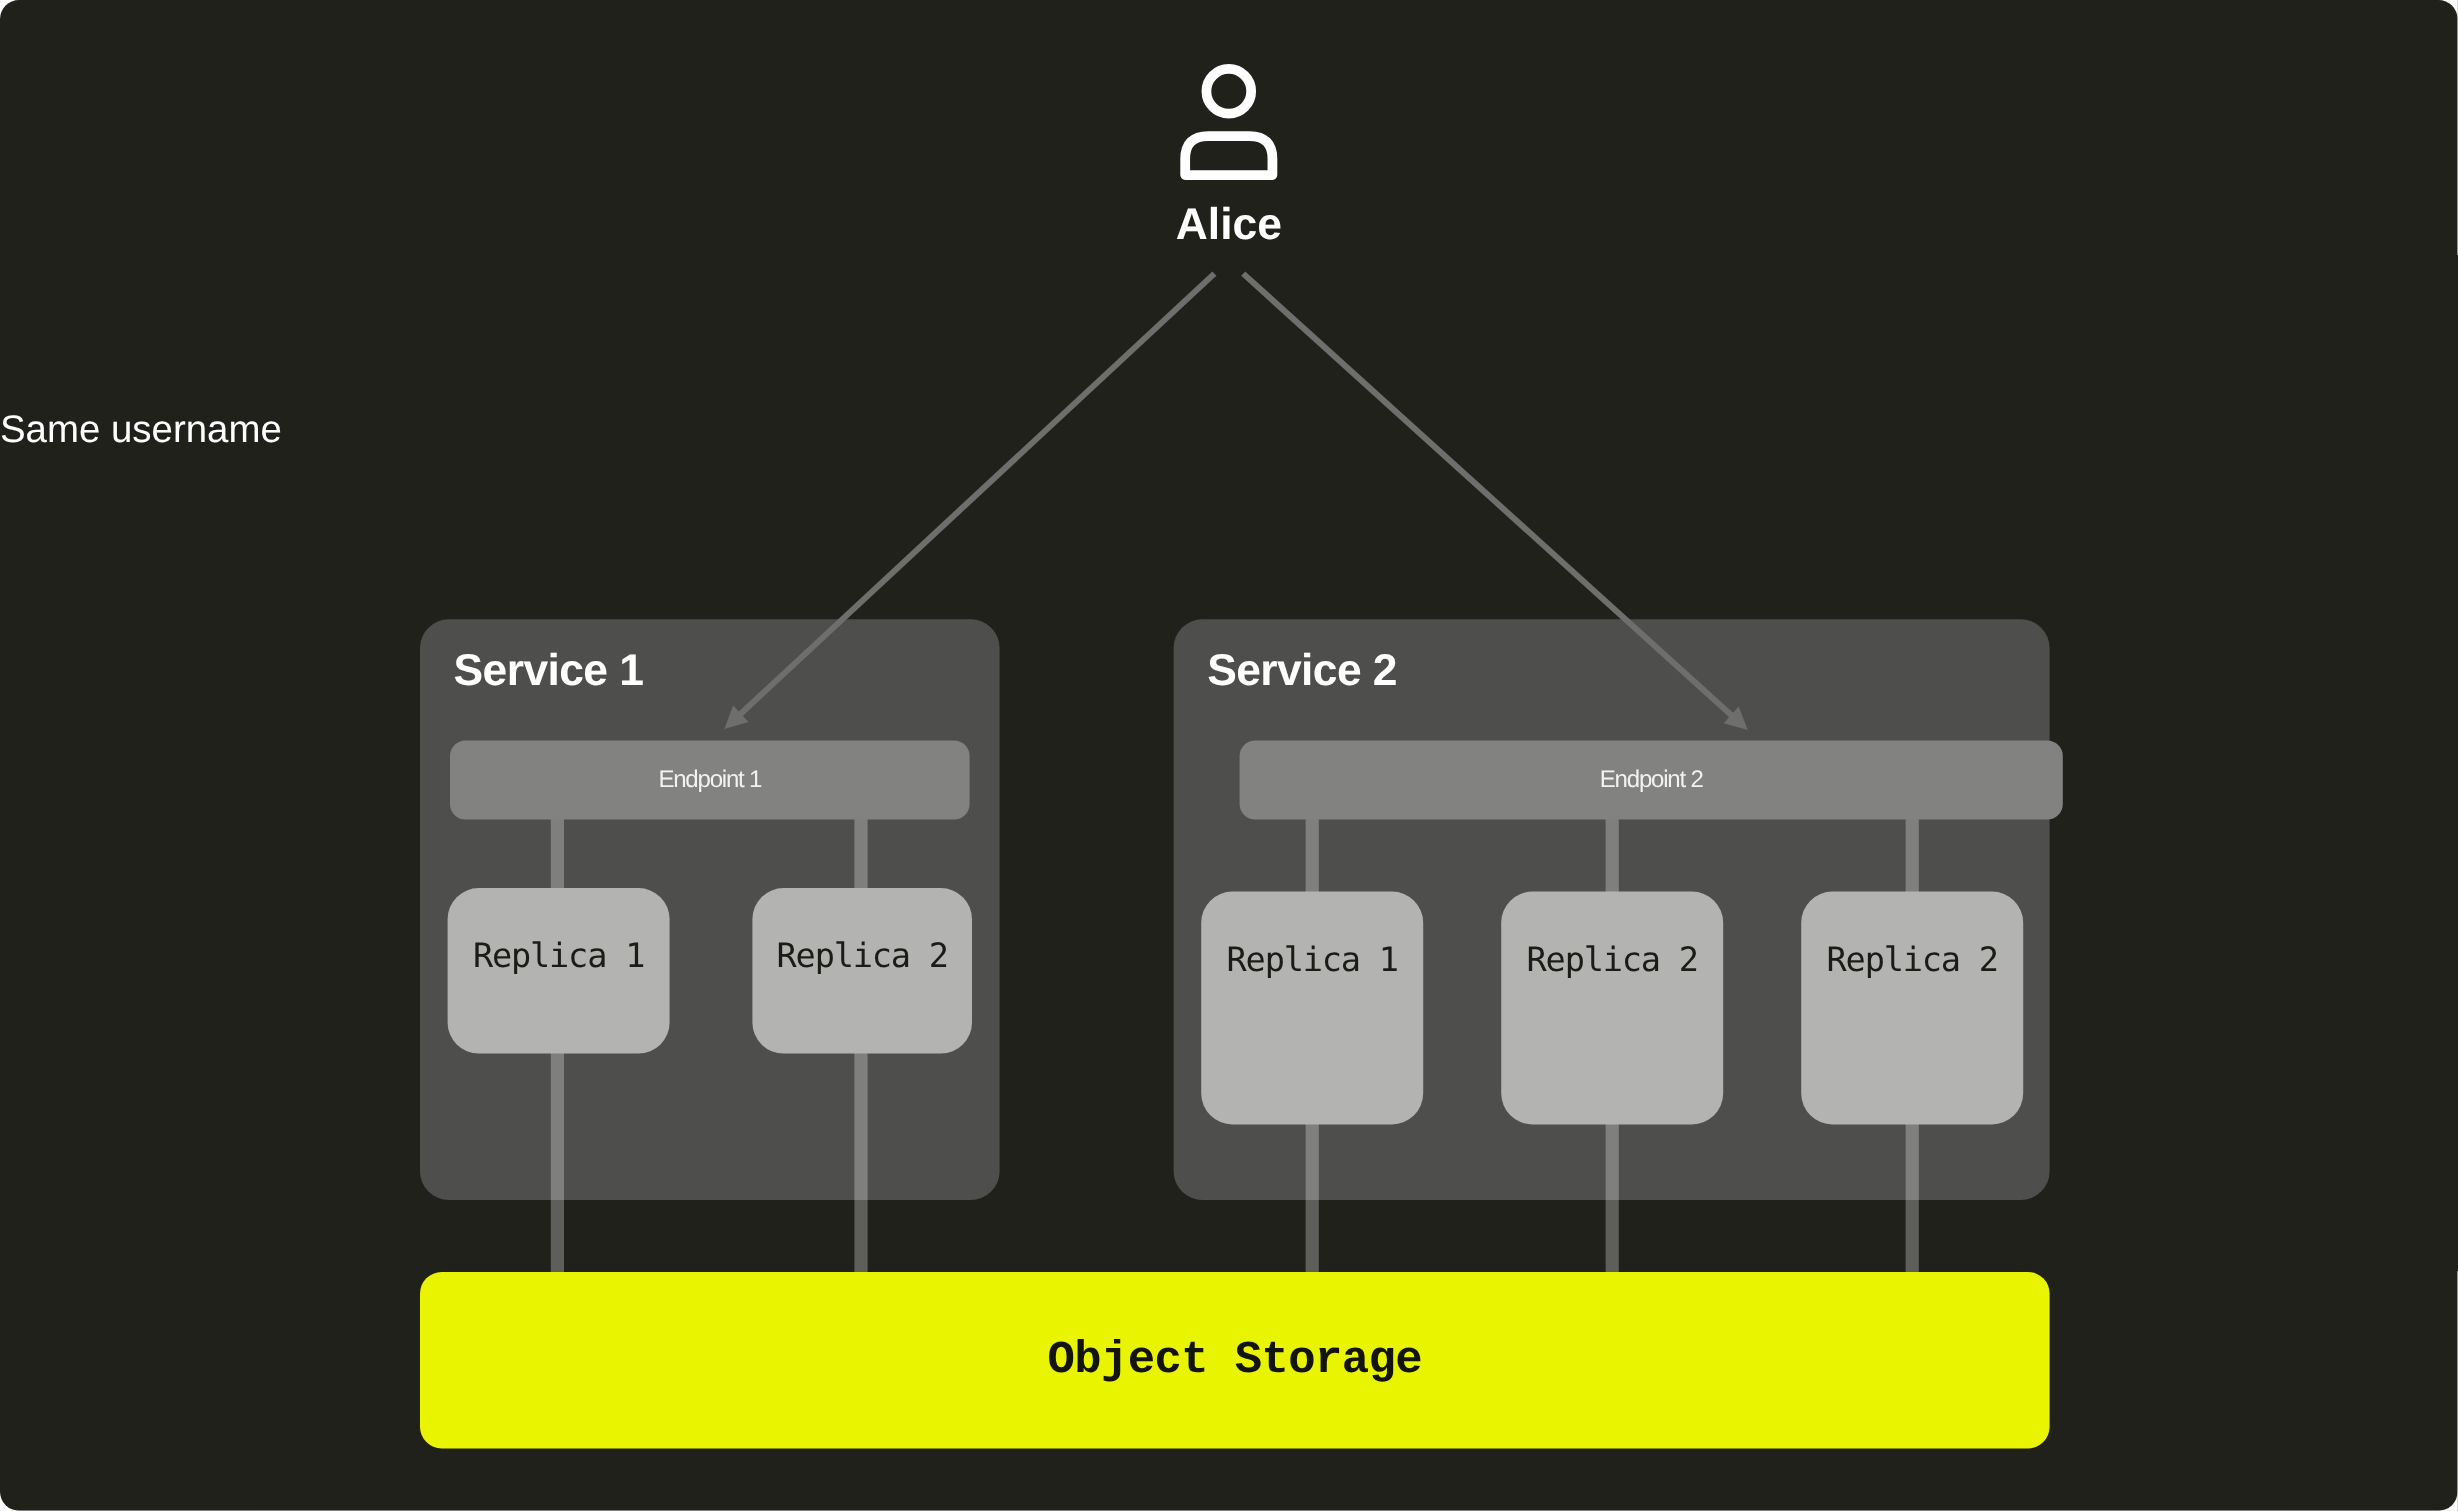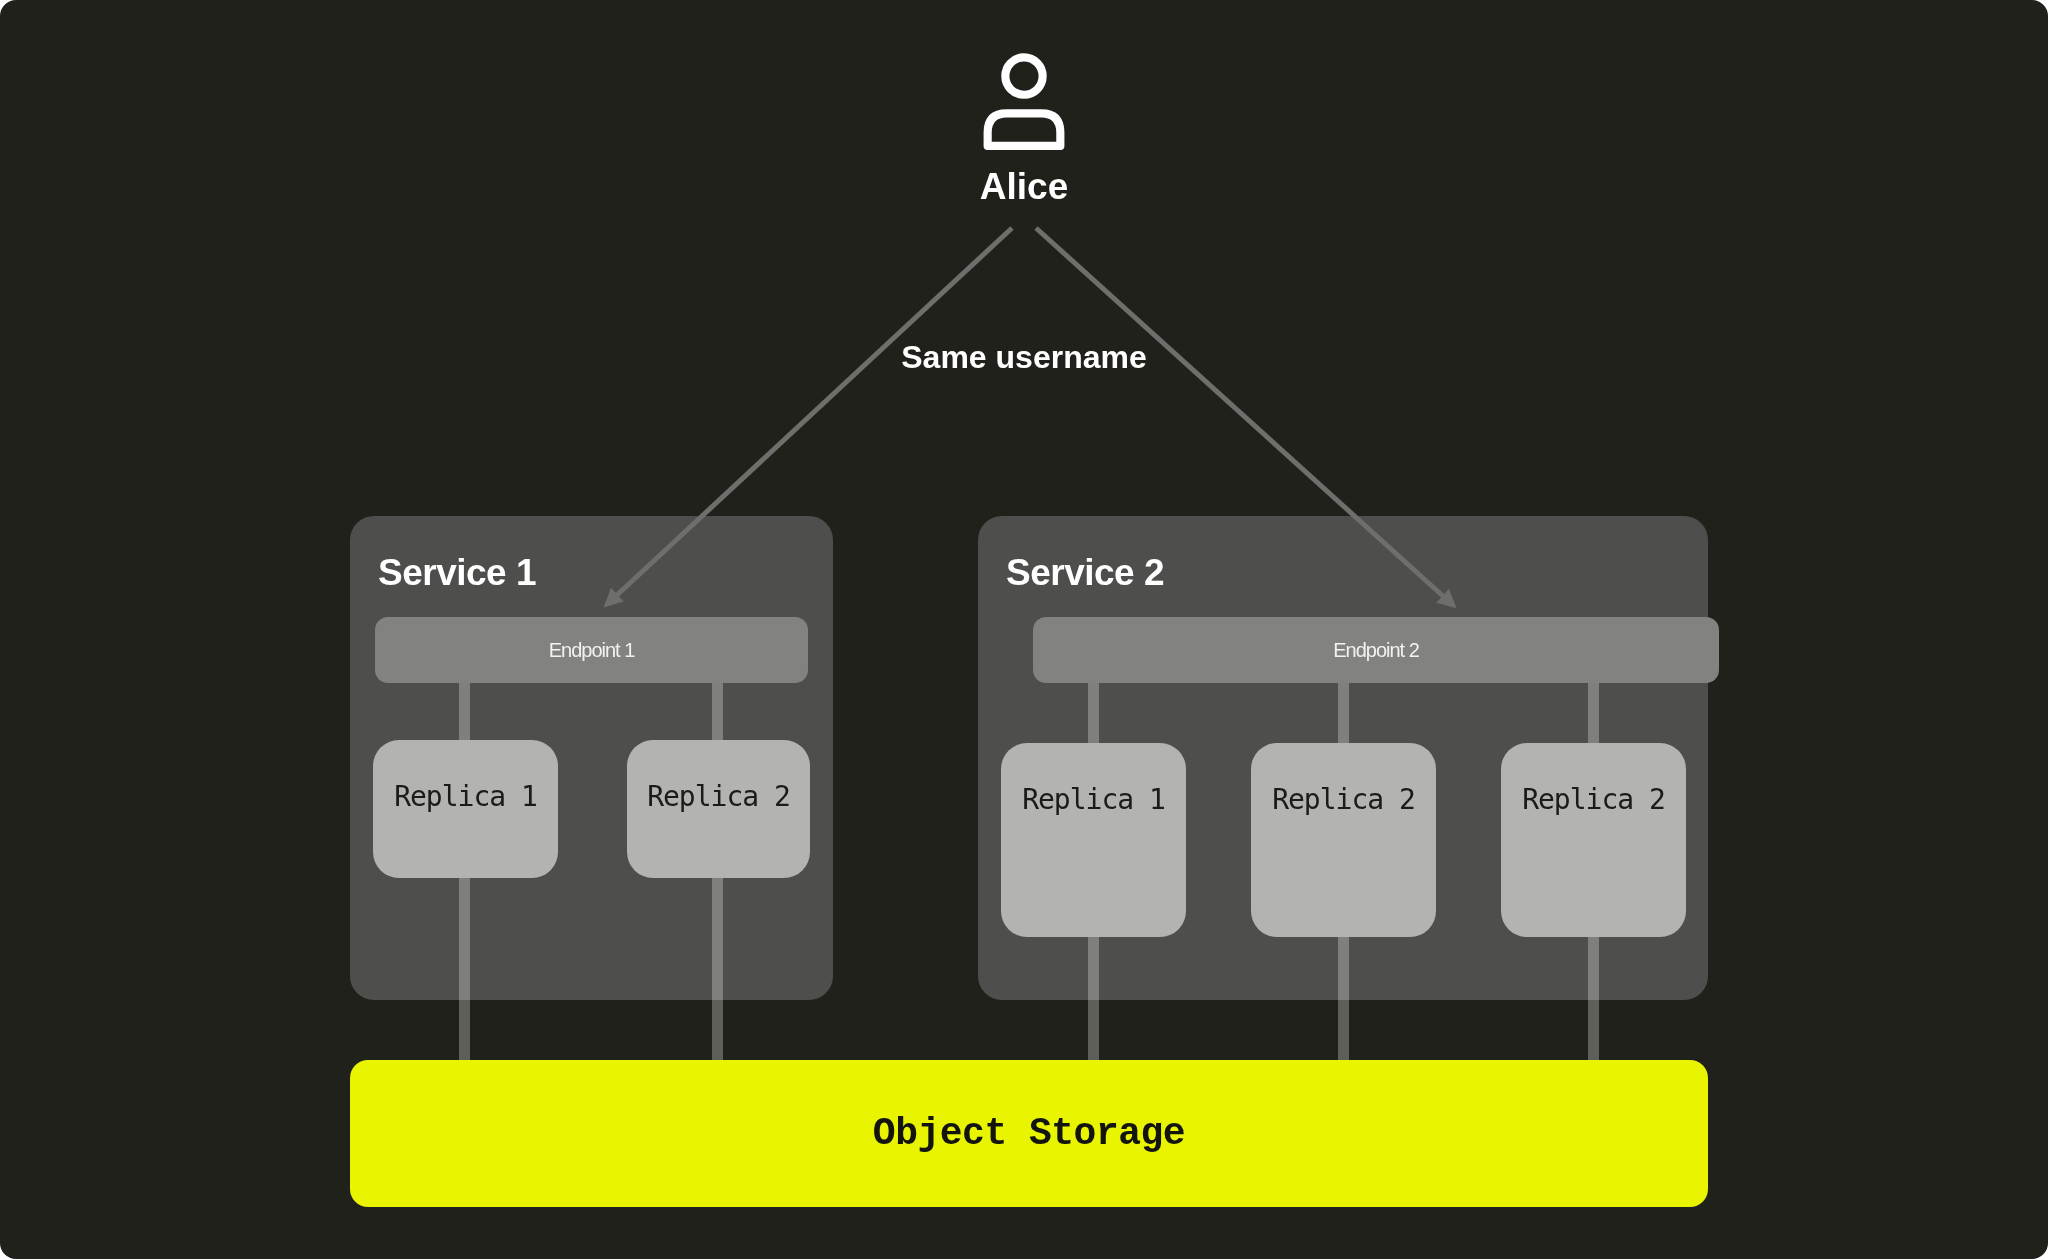--- a/index.html
+++ b/index.html
@@ -16,27 +16,27 @@
   
   .user{position:absolute;top:50px;left:0;right:0;display:flex;flex-direction:column;align-items:center;gap:16px;z-index:2;}
   .person-icon{display:block;}
   .person-icon circle,.person-icon path{fill:none;stroke:#fff;stroke-width:8.5;stroke-linejoin:round;}
   .user-name{font-size:37px;font-weight:bold;color:var(--heading-text);}
   
   .arrows{position:absolute;left:0;top:0;z-index:1;pointer-events:none;}
   .arrows line{stroke:var(--arrow-color);stroke-width:5;}
   .arrows .head{fill:var(--arrow-color);}
   
-  .conn-label{position:absolute;top:336px;left:0;right:0;text-align:center;font-size:32px;line-height:42px;
-    font-weight:bold;color:var(--heading-text);z-index:2;}
+  .conn-label{position:absolute;top:336px;left:0;right:0;text-align:left;font-size:32px;line-height:42px;
+    font-weight:normal;color:var(--heading-text);z-index:2;}
   
   .service{position:absolute;top:516px;background:var(--service-bg);border-radius:24px;}
   .s1{left:350px;width:483px;height:484px;}
   .s2{left:978px;width:730px;height:484px;}
-  .service-title{position:absolute;top:36px;left:28px;font-size:37px;font-weight:bold;
+  .service-title{position:absolute;top:22px;left:28px;font-size:37px;font-weight:bold;
     letter-spacing:-0.5px;color:var(--heading-text);}
   .endpoint{position:absolute;top:101px;height:66px;background:var(--endpoint-bg);border-radius:13px;
     display:flex;align-items:center;justify-content:center;z-index:2;
     font-family:Liberation Sans, sans-serif;font-size:20px;letter-spacing:-1px;color:var(--endpoint-text);}
   .s1 .endpoint{left:25px;width:433px;}
   .s2 .endpoint{left:23px;width:686px;margin-left:32px;}
   .replica{position:absolute;background:var(--replica-bg);border-radius:26px;z-index:2;
     display:flex;justify-content:center;padding-top:40px;box-sizing:border-box;
     font-family:"DejaVu Sans Mono",monospace;font-size:28px;letter-spacing:-1px;color:var(--replica-text);}
   .s1 .replica{top:224px;height:138px;}

